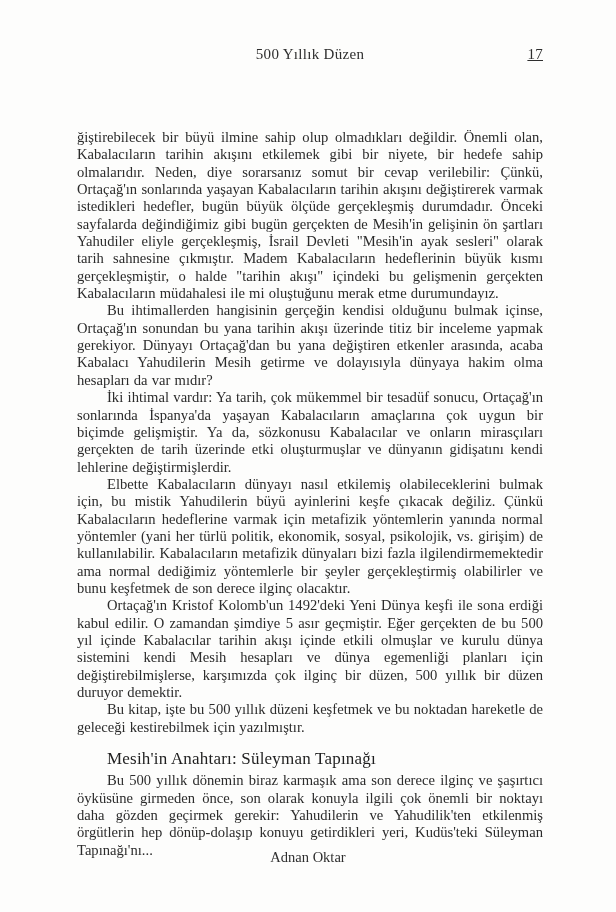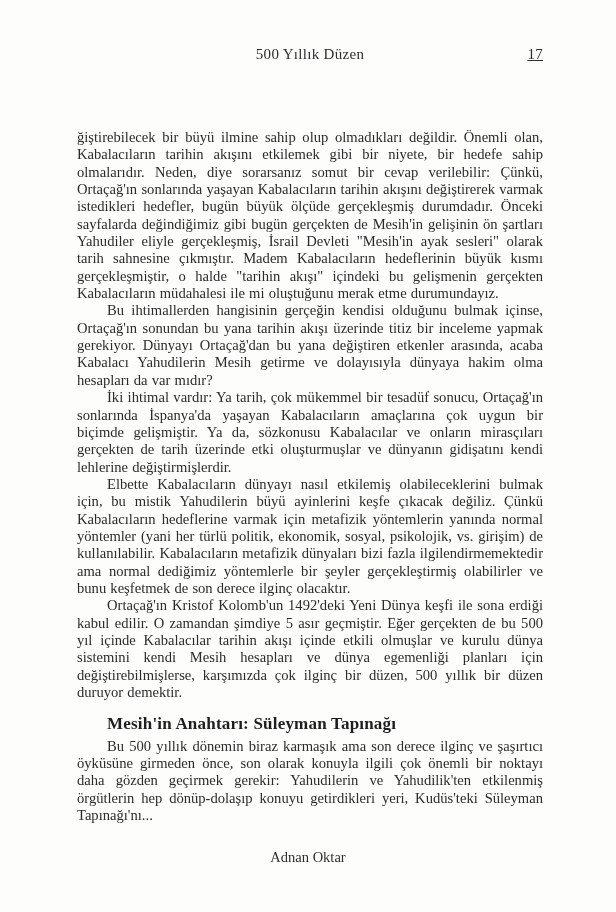--- a/index.html
+++ b/index.html
@@ -59,21 +59,21 @@
     text-indent: 30px;
     word-spacing: 0.5px;
   }
   .para.no-indent {
     text-indent: 0;
   }
   .section-heading {
     margin: 14px 0 5px 30px;
     padding: 0;
     font-size: 17px;
-    font-weight: 700;
+    font-weight: 400;
     letter-spacing: 0.2px;
     text-align: left;
     color: #1e1e1e;
   }
   .footer {
     position: absolute;
     top: 849px;
     left: 0;
     width: 616px;
     text-align: center;
@@ -90,20 +90,21 @@
     <span class="running-title">500 Yıllık Düzen</span>
     <span class="page-number">17</span>
   </div>
 
   <div class="body-text">
     <p class="para no-indent">ğiştirebilecek bir büyü ilmine sahip olup olmadıkları değildir. Önemli olan, Kabalacıların tarihin akışını etkilemek gibi bir niyete, bir hedefe sahip olmalarıdır. Neden, diye sorarsanız somut bir cevap verilebilir: Çünkü, Ortaçağ'ın sonlarında yaşayan Kabalacıların tarihin akışını değiştirerek varmak istedikleri hedefler, bugün büyük ölçüde gerçekleşmiş durumdadır. Önceki sayfalarda değindiğimiz gibi bugün gerçekten de Mesih'in gelişinin ön şartları Yahudiler eliyle gerçekleşmiş, İsrail Devleti "Mesih'in ayak sesleri" olarak tarih sahnesine çıkmıştır. Madem Kabalacıların hedeflerinin büyük kısmı gerçekleşmiştir, o halde "tarihin akışı" içindeki bu gelişmenin gerçekten Kabalacıların müdahalesi ile mi oluştuğunu merak etme durumundayız.</p>
     <p class="para">Bu ihtimallerden hangisinin gerçeğin kendisi olduğunu bulmak içinse, Ortaçağ'ın sonundan bu yana tarihin akışı üzerinde titiz bir inceleme yapmak gerekiyor. Dünyayı Ortaçağ'dan bu yana değiştiren etkenler arasında, acaba Kabalacı Yahudilerin Mesih getirme ve dolayısıyla dünyaya hakim olma hesapları da var mıdır?</p>
     <p class="para">İki ihtimal vardır: Ya tarih, çok mükemmel bir tesadüf sonucu, Ortaçağ'ın sonlarında İspanya'da yaşayan Kabalacıların amaçlarına çok uygun bir biçimde gelişmiştir. Ya da, sözkonusu Kabalacılar ve onların mirasçıları gerçekten de tarih üzerinde etki oluşturmuşlar ve dünyanın gidişatını kendi lehlerine değiştirmişlerdir.</p>
     <p class="para">Elbette Kabalacıların dünyayı nasıl etkilemiş olabileceklerini bulmak için, bu mistik Yahudilerin büyü ayinlerini keşfe çıkacak değiliz. Çünkü Kabalacıların hedeflerine varmak için metafizik yöntemlerin yanında normal yöntemler (yani her türlü politik, ekonomik, sosyal, psikolojik, vs. girişim) de kullanılabilir. Kabalacıların metafizik dünyaları bizi fazla ilgilendirmemektedir ama normal dediğimiz yöntemlerle bir şeyler gerçekleştirmiş olabilirler ve bunu keşfetmek de son derece ilginç olacaktır.</p>
     <p class="para">Ortaçağ'ın Kristof Kolomb'un 1492'deki Yeni Dünya keşfi ile sona erdiği kabul edilir. O zamandan şimdiye 5 asır geçmiştir. Eğer gerçekten de bu 500 yıl içinde Kabalacılar tarihin akışı içinde etkili olmuşlar ve kurulu dünya sistemini kendi Mesih hesapları ve dünya egemenliği planları için değiştirebilmişlerse, karşımızda çok ilginç bir düzen, 500 yıllık bir düzen duruyor demektir.</p>
+    <p class="para">Bu kitap, işte bu 500 yıllık düzeni keşfetmek ve bu noktadan hareketle de geleceği kestirebilmek için yazılmıştır.</p>
 
     <h2 class="section-heading">Mesih'in Anahtarı: Süleyman Tapınağı</h2>
 
     <p class="para">Bu 500 yıllık dönemin biraz karmaşık ama son derece ilginç ve şaşırtıcı öyküsüne girmeden önce, son olarak konuyla ilgili çok önemli bir noktayı daha gözden geçirmek gerekir: Yahudilerin ve Yahudilik'ten etkilenmiş örgütlerin hep dönüp-dolaşıp konuyu getirdikleri yeri, Kudüs'teki Süleyman Tapınağı'nı...</p>
   </div>
 
   <div class="footer">
     <span>Adnan Oktar</span>
   </div>
 

